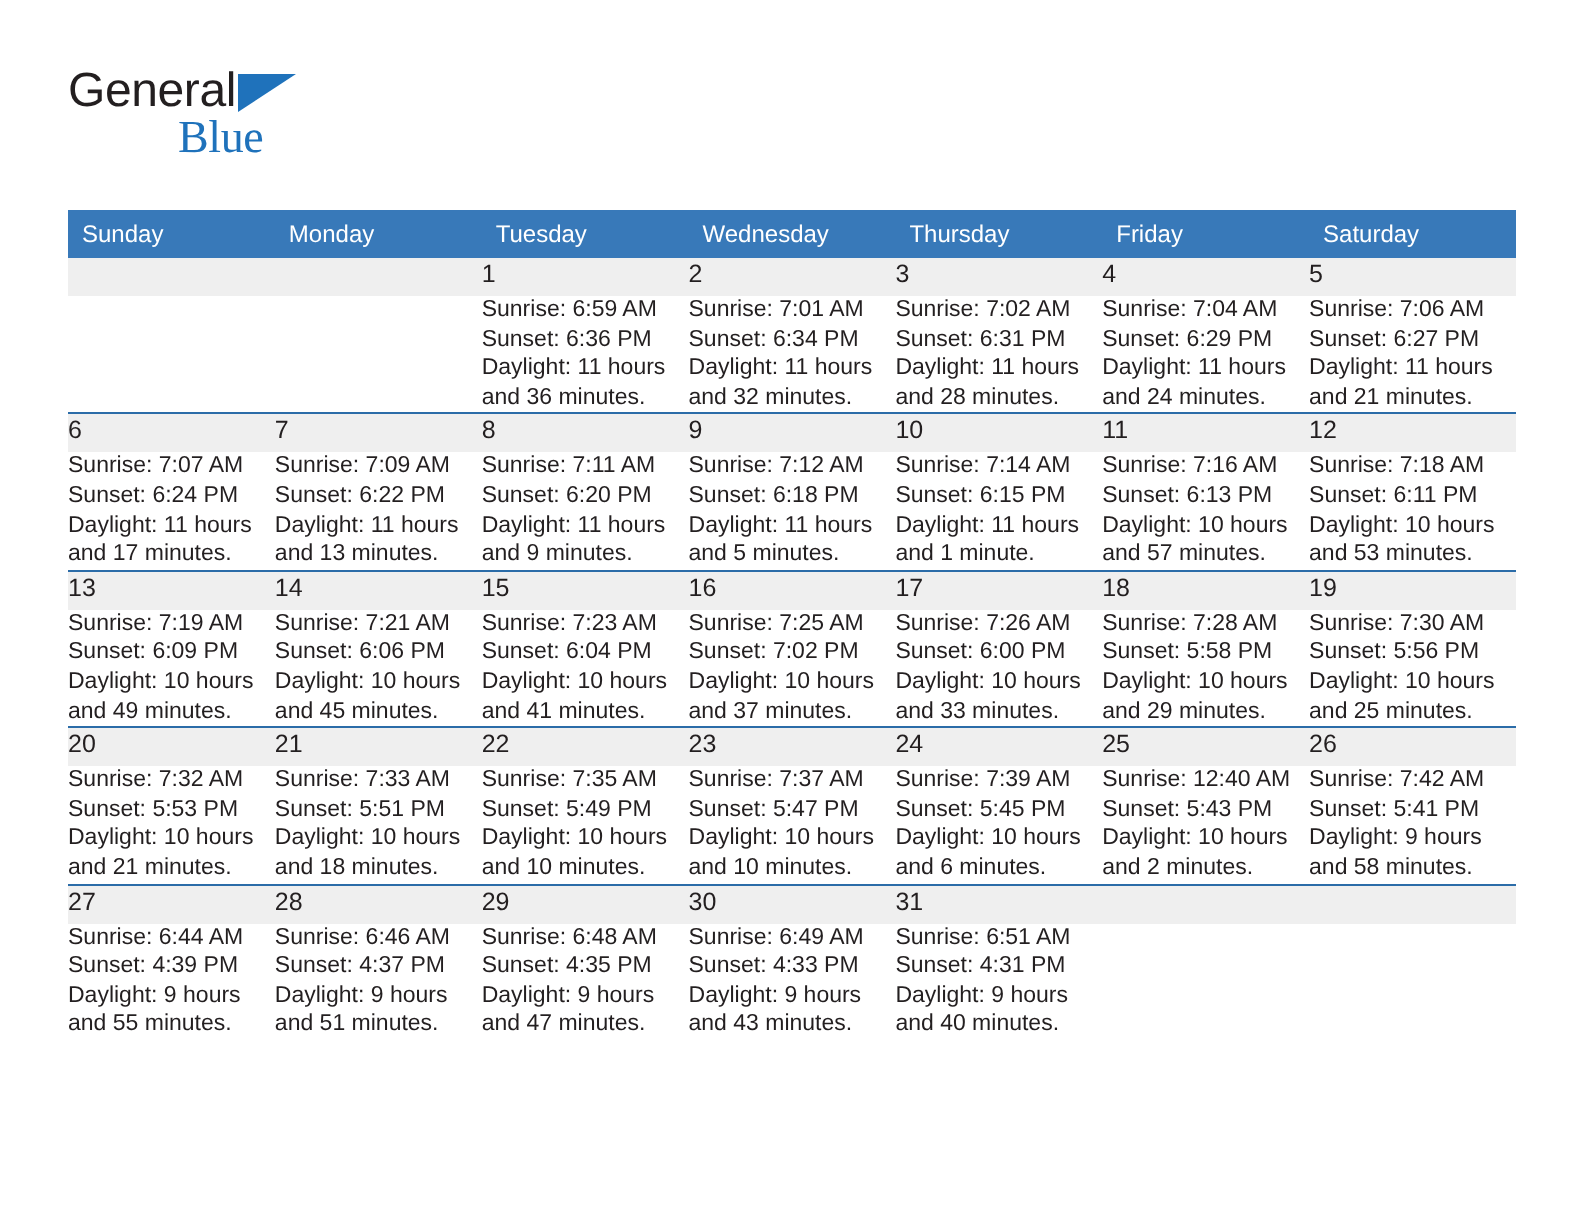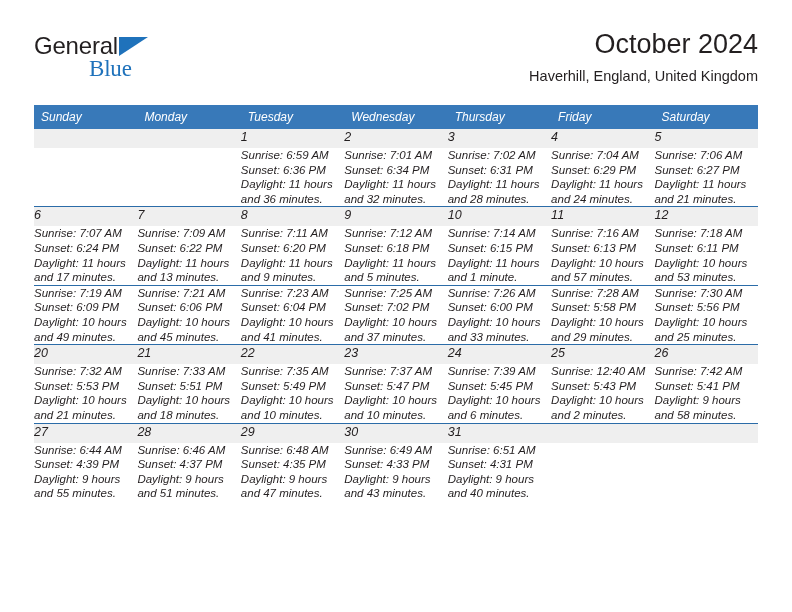--- a/index.html
+++ b/index.html
@@ -91,21 +91,20 @@
     position: absolute;
     left: 34px;
     top: 105px;
     width: 724px;
   }
 
   table.cal {
     width: 724px;
     border-collapse: collapse;
     table-layout: fixed;
-    font-style: italic;
   }
 
   table.cal th {
     background: #3879b9;
     color: #ffffff;
     font-size: 12px;
     font-weight: normal;
     text-align: left;
     padding: 5px 0 5px 7px;
     height: 12px;
@@ -160,24 +159,20 @@
 <div class="page">
 
   <div class="top">
 
     <div class="brand">
       <span class="brand-general">General</span>
       <span class="brand-tri"></span>
       <span class="brand-blue">Blue</span>
     </div>
 
-    <div class="titles">
-      <div class="cal-title">October 2024</div>
-      <div class="cal-sub">Haverhill, England, United Kingdom</div>
-    </div>
 
   </div>
 
   <div class="grid">
     <table class="cal">
       <thead>
         <tr>
           <th>Sunday</th>
           <th>Monday</th>
           <th>Tuesday</th>
@@ -293,20 +288,29 @@
             <td>
               <span class="ln">Sunrise: 7:18 AM</span>
               <span class="ln">Sunset: 6:11 PM</span>
               <span class="ln">Daylight: 10 hours</span>
               <span class="ln">and 53 minutes.</span>
             </td>
           </tr>
           <tr class="wk-sep">
             <td colspan="7"></td>
           </tr>
+          <tr class="daynum-row">
+            <td>13</td>
+            <td>14</td>
+            <td>15</td>
+            <td>16</td>
+            <td>17</td>
+            <td>18</td>
+            <td>19</td>
+          </tr>
           <tr class="detail-row">
             <td>
               <span class="ln">Sunrise: 7:19 AM</span>
               <span class="ln">Sunset: 6:09 PM</span>
               <span class="ln">Daylight: 10 hours</span>
               <span class="ln">and 49 minutes.</span>
             </td>
             <td>
               <span class="ln">Sunrise: 7:21 AM</span>
               <span class="ln">Sunset: 6:06 PM</span>

